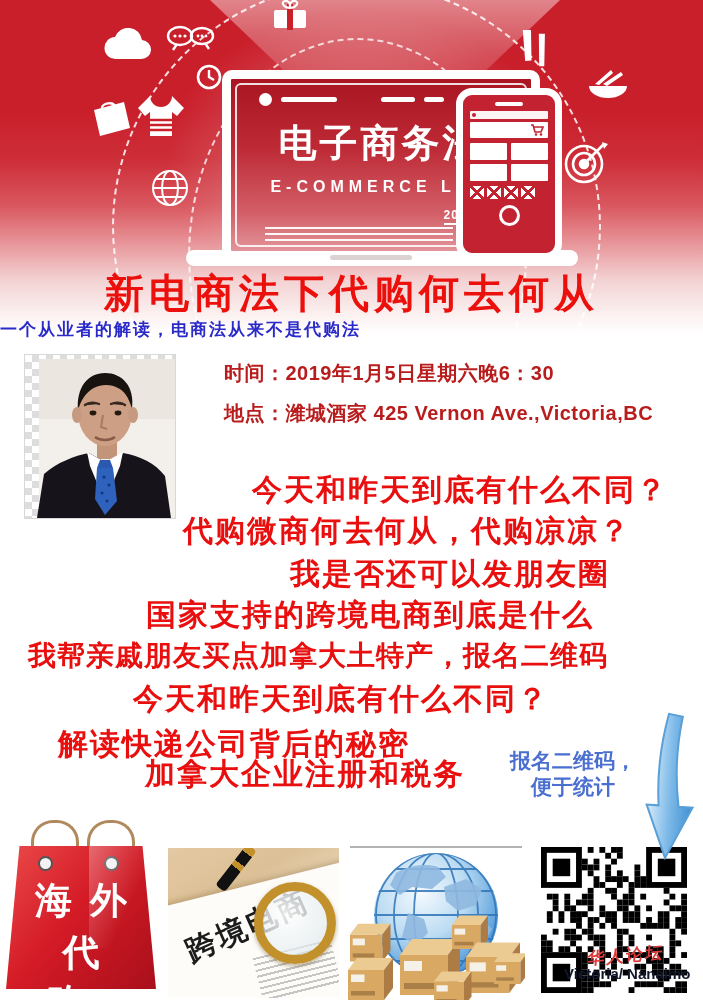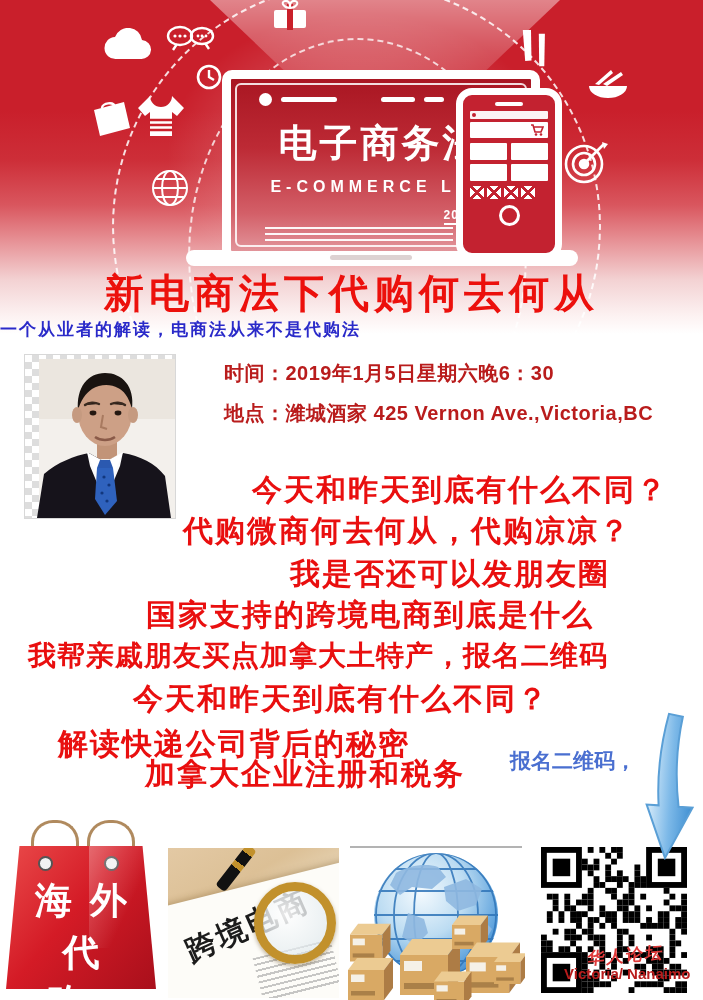--- a/index.html
+++ b/index.html
@@ -118,21 +118,21 @@
   .lens-handle{position:absolute;left:62px;top:-6px;width:12px;height:52px;background:
     linear-gradient(180deg,#c2912c 0 8px,#111 8px 20px,#c2912c 20px 26px,#111 26px 100%);
     transform:rotate(38deg);border-radius:4px;}
   
   .globe-tile{left:348px;top:843px;width:177px;height:157px;background:#fff;}
   
   .qr-tile{left:528px;top:843px;width:172px;height:157px;background:#fff;
     display:flex;align-items:center;justify-content:center;}
   .wm-cn{position:absolute;left:588px;top:944px;color:#df3a3a;font-size:17px;font-weight:bold;
     transform:skewX(-10deg) rotate(-5deg);z-index:6;letter-spacing:2px;}
-  .wm-en{position:absolute;left:564px;top:965px;color:#b91c1c;font-size:15px;font-weight:bold;z-index:6;}
+  .wm-en{position:absolute;left:564px;top:965px;color:#0f172a;font-size:15px;font-weight:bold;z-index:6;}
 </style>
 </head>
 <body>
 
 <div class="banner">
   <div class="glow"></div>
   <div class="beam"></div>
   <div class="arc arc1"></div>
   <div class="arc arc2"></div>
 
@@ -301,20 +301,21 @@
 <div class="q q2">代购微商何去何从，代购凉凉？</div>
 <div class="q q3">我是否还可以发朋友圈</div>
 <div class="q q4">国家支持的跨境电商到底是什么</div>
 <div class="q q5">我帮亲戚朋友买点加拿大土特产，报名二维码</div>
 <div class="q q6">今天和昨天到底有什么不同？</div>
 <div class="q q7">解读快递公司背后的秘密</div>
 <div class="q q8">加拿大企业注册和税务</div>
 
 <div class="reg">
   <div>报名二维码，</div>
+  <div>便于统计</div>
 </div>
 <svg class="arrow" width="58" height="148" viewBox="0 0 58 148">
   <defs>
       <linearGradient id="ag" x1="0" y1="0" x2="1" y2="0">
     <stop offset="0" stop-color="#d8ecfa"></stop>
         <stop offset=".5" stop-color="#7db9e8"></stop>
         <stop offset="1" stop-color="#3f8fd2"></stop>
   </linearGradient>
     </defs>
   <path d="M24 2c-6 30-8 60-4 92H8l22 52 24-52H40C34 62 34 32 38 4z" fill="url(#ag)" stroke="#5a9fd6" stroke-width="2" transform="rotate(4 29 74)"></path>

